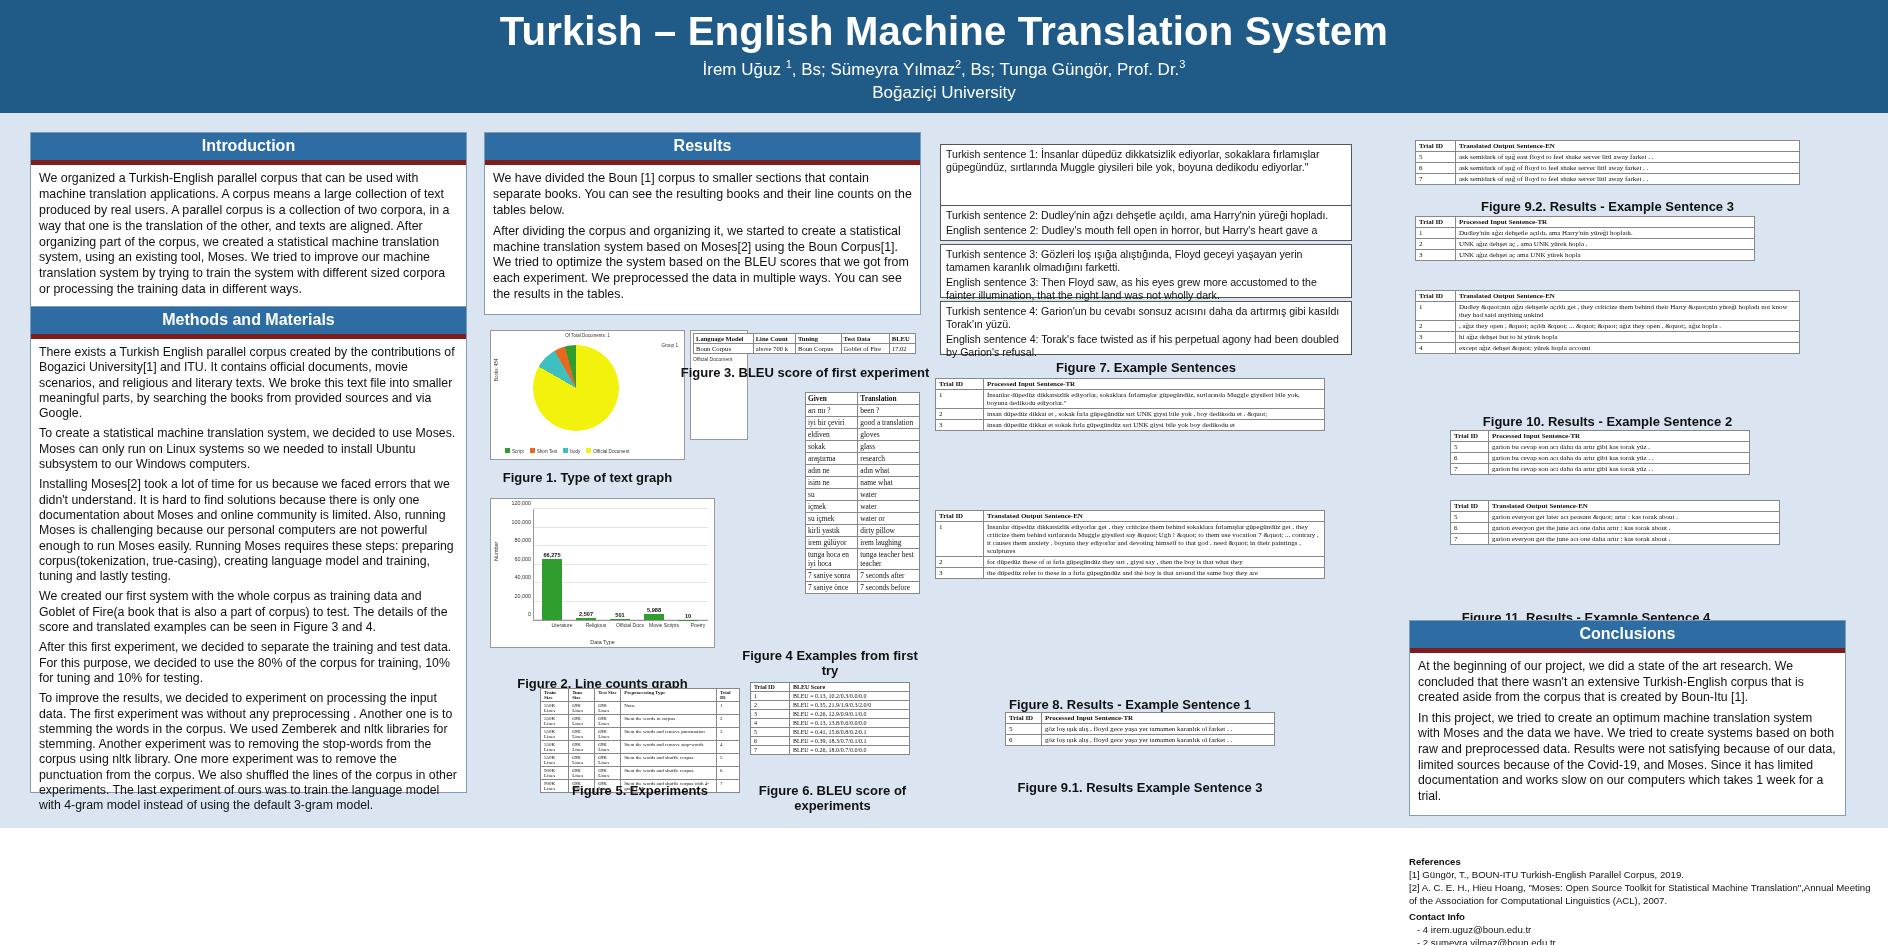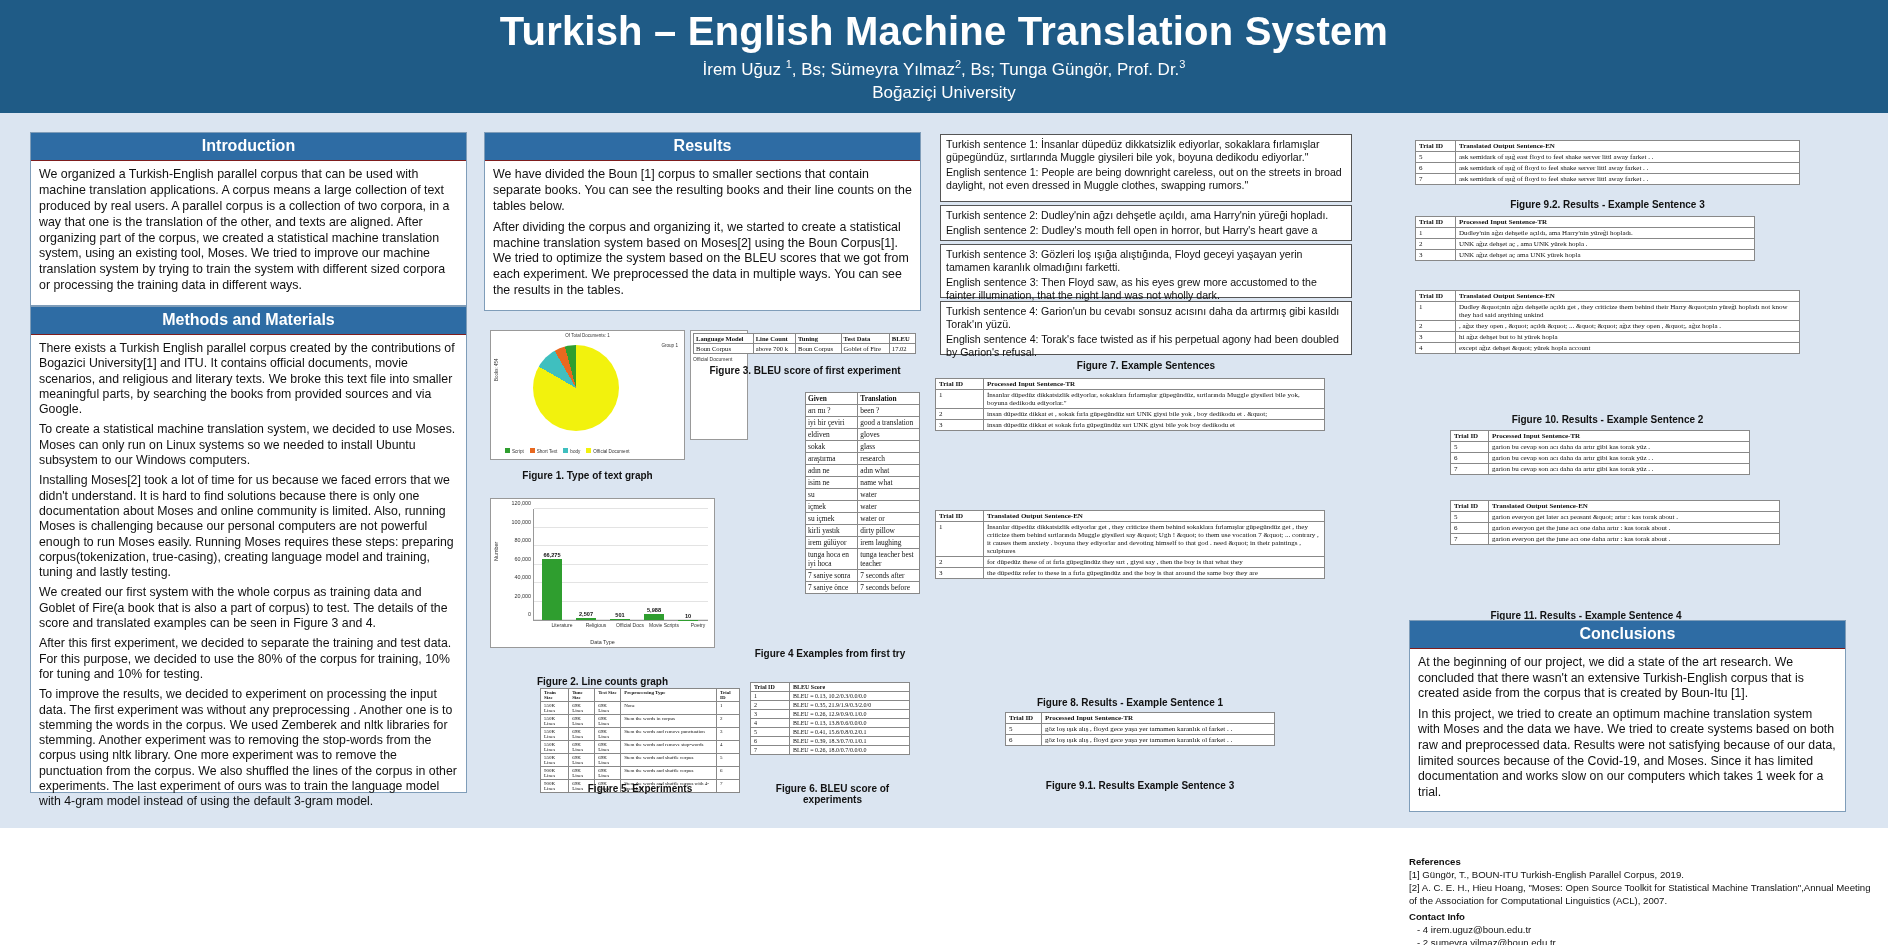--- a/index.html
+++ b/index.html
@@ -42,21 +42,21 @@
     position:absolute;
     background:#ffffff;
     border:1px solid #7f9db9;
   }
   .panel-title {
     background:#2e6ca4;
     color:#ffffff;
     font-size:16px; font-weight:bold;
     text-align:center;
     padding:4px 0 5px 0;
-    border-bottom:1px solid #7f1d1d;
+    border-bottom:5px solid #7f1d1d;
   }
   .panel-body {
     padding:6px 8px 6px 8px;
     font-size:12.4px;
     line-height:1.28;
     color:#111;
     text-align:left;
   }
   .panel-body p { margin:0 0 5px 0; }
 
@@ -70,21 +70,21 @@
 
   
   .sbox {
     position:absolute; background:#ffffff; border:1px solid #555;
     font-size:10.6px; line-height:1.22; padding:3px 5px;
   }
   .sbox .tr { margin:0; }
   .sbox .en { margin:2px 0 0 0; }
 
   .figcap {
-    position:absolute; font-size:10px; font-weight:bold; text-align:center; color:#111;
+    position:absolute; font-size:13px; font-weight:bold; text-align:center; color:#111;
   }
 
   
   #conclusions { left:1409px; top:620px; width:437px; }
   #conclusions .panel-body { font-size:12.3px; line-height:1.27; }
 
   
   .figbox { position:absolute; background:#ffffff; border:1px solid #999; }
 
   
@@ -436,23 +436,22 @@
           </tr>
       <tr>
             <td style="font-size:6px">7</td>
             <td style="font-size:6px">BLEU = 0.26, 18.0/0.7/0.0/0.0</td>
           </tr>
     </tbody>
       </table>
   </div>
   <div class="figcap" style="left:745px; top:783px; width:175px;">Figure  6. BLEU score of experiments</div>
 
-  <div class="sbox" style="left:940px; top:134px; width:412px; height:68px;">
+  <div class="sbox" style="left:940px; top:144px; width:412px; height:68px;">
     <p class="tr">Turkish sentence 1: İnsanlar düpedüz dikkatsizlik ediyorlar, sokaklara fırlamışlar güpegündüz, sırtlarında Muggle giysileri bile yok, boyuna dedikodu ediyorlar."</p>
-    <p class="en">English sentence 1: People are being downright careless, out on the streets in broad daylight, not even dressed in Muggle clothes, swapping rumors."</p>
   </div>
   <div class="sbox" style="left:940px; top:205px; width:412px; height:36px;">
     <p class="tr">Turkish sentence 2: Dudley'nin ağzı dehşetle açıldı, ama Harry'nin yüreği hopladı.</p>
     <p class="en">English sentence 2: Dudley's mouth fell open in horror, but Harry's heart gave a</p>
   </div>
   <div class="sbox" style="left:940px; top:244px; width:412px; height:54px;">
     <p class="tr">Turkish sentence 3: Gözleri loş ışığa alıştığında, Floyd geceyi yaşayan yerin tamamen karanlık olmadığını farketti.</p>
     <p class="en">English sentence 3: Then Floyd saw, as his eyes grew more accustomed to the fainter illumination, that the night land was not wholly dark.</p>
   </div>
   <div class="sbox" style="left:940px; top:301px; width:412px; height:54px;">

